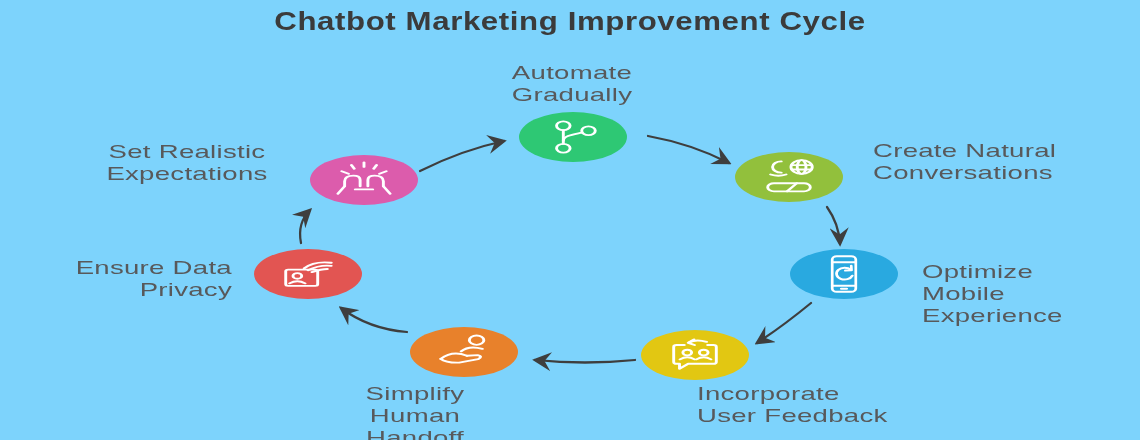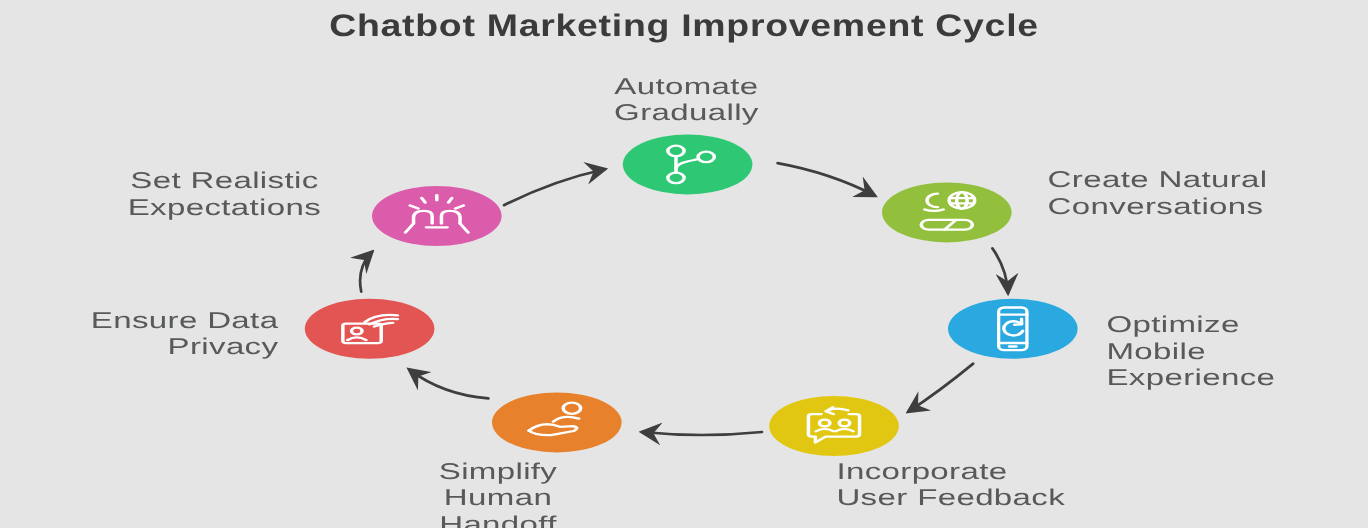--- a/index.html
+++ b/index.html
@@ -1,16 +1,16 @@
 <!DOCTYPE html>
 <html><head>
 <meta charset="utf-8">
 <style>
   html,body{margin:0;padding:0;background:#fff;}
-  .canvas{position:relative;width:1140px;height:440px;background:#e5e5e5;overflow:hidden;
+  .canvas{position:relative;width:1140px;height:440px;background:#7dd3fc;overflow:hidden;
           font-family:"Liberation Sans", sans-serif;}
   .title{position:absolute;top:6px;left:0;width:100%;margin:0;text-align:center;
          font-size:26px;font-weight:bold;letter-spacing:.5px;
          transform:scaleX(1.2);transform-origin:center top;}
   .arrows{position:absolute;left:0;top:0;}
   .arrows path{fill:none;stroke-width:2.25;stroke-linecap:round;}
   .node{position:absolute;width:108px;height:50px;border-radius:50%;
         display:flex;align-items:center;justify-content:center;}
   .icon{stroke:#ffffff;fill:none;stroke-width:3;stroke-linecap:round;stroke-linejoin:round;}
   .label{position:absolute;font-size:19px;line-height:22px;letter-spacing:.2px;

